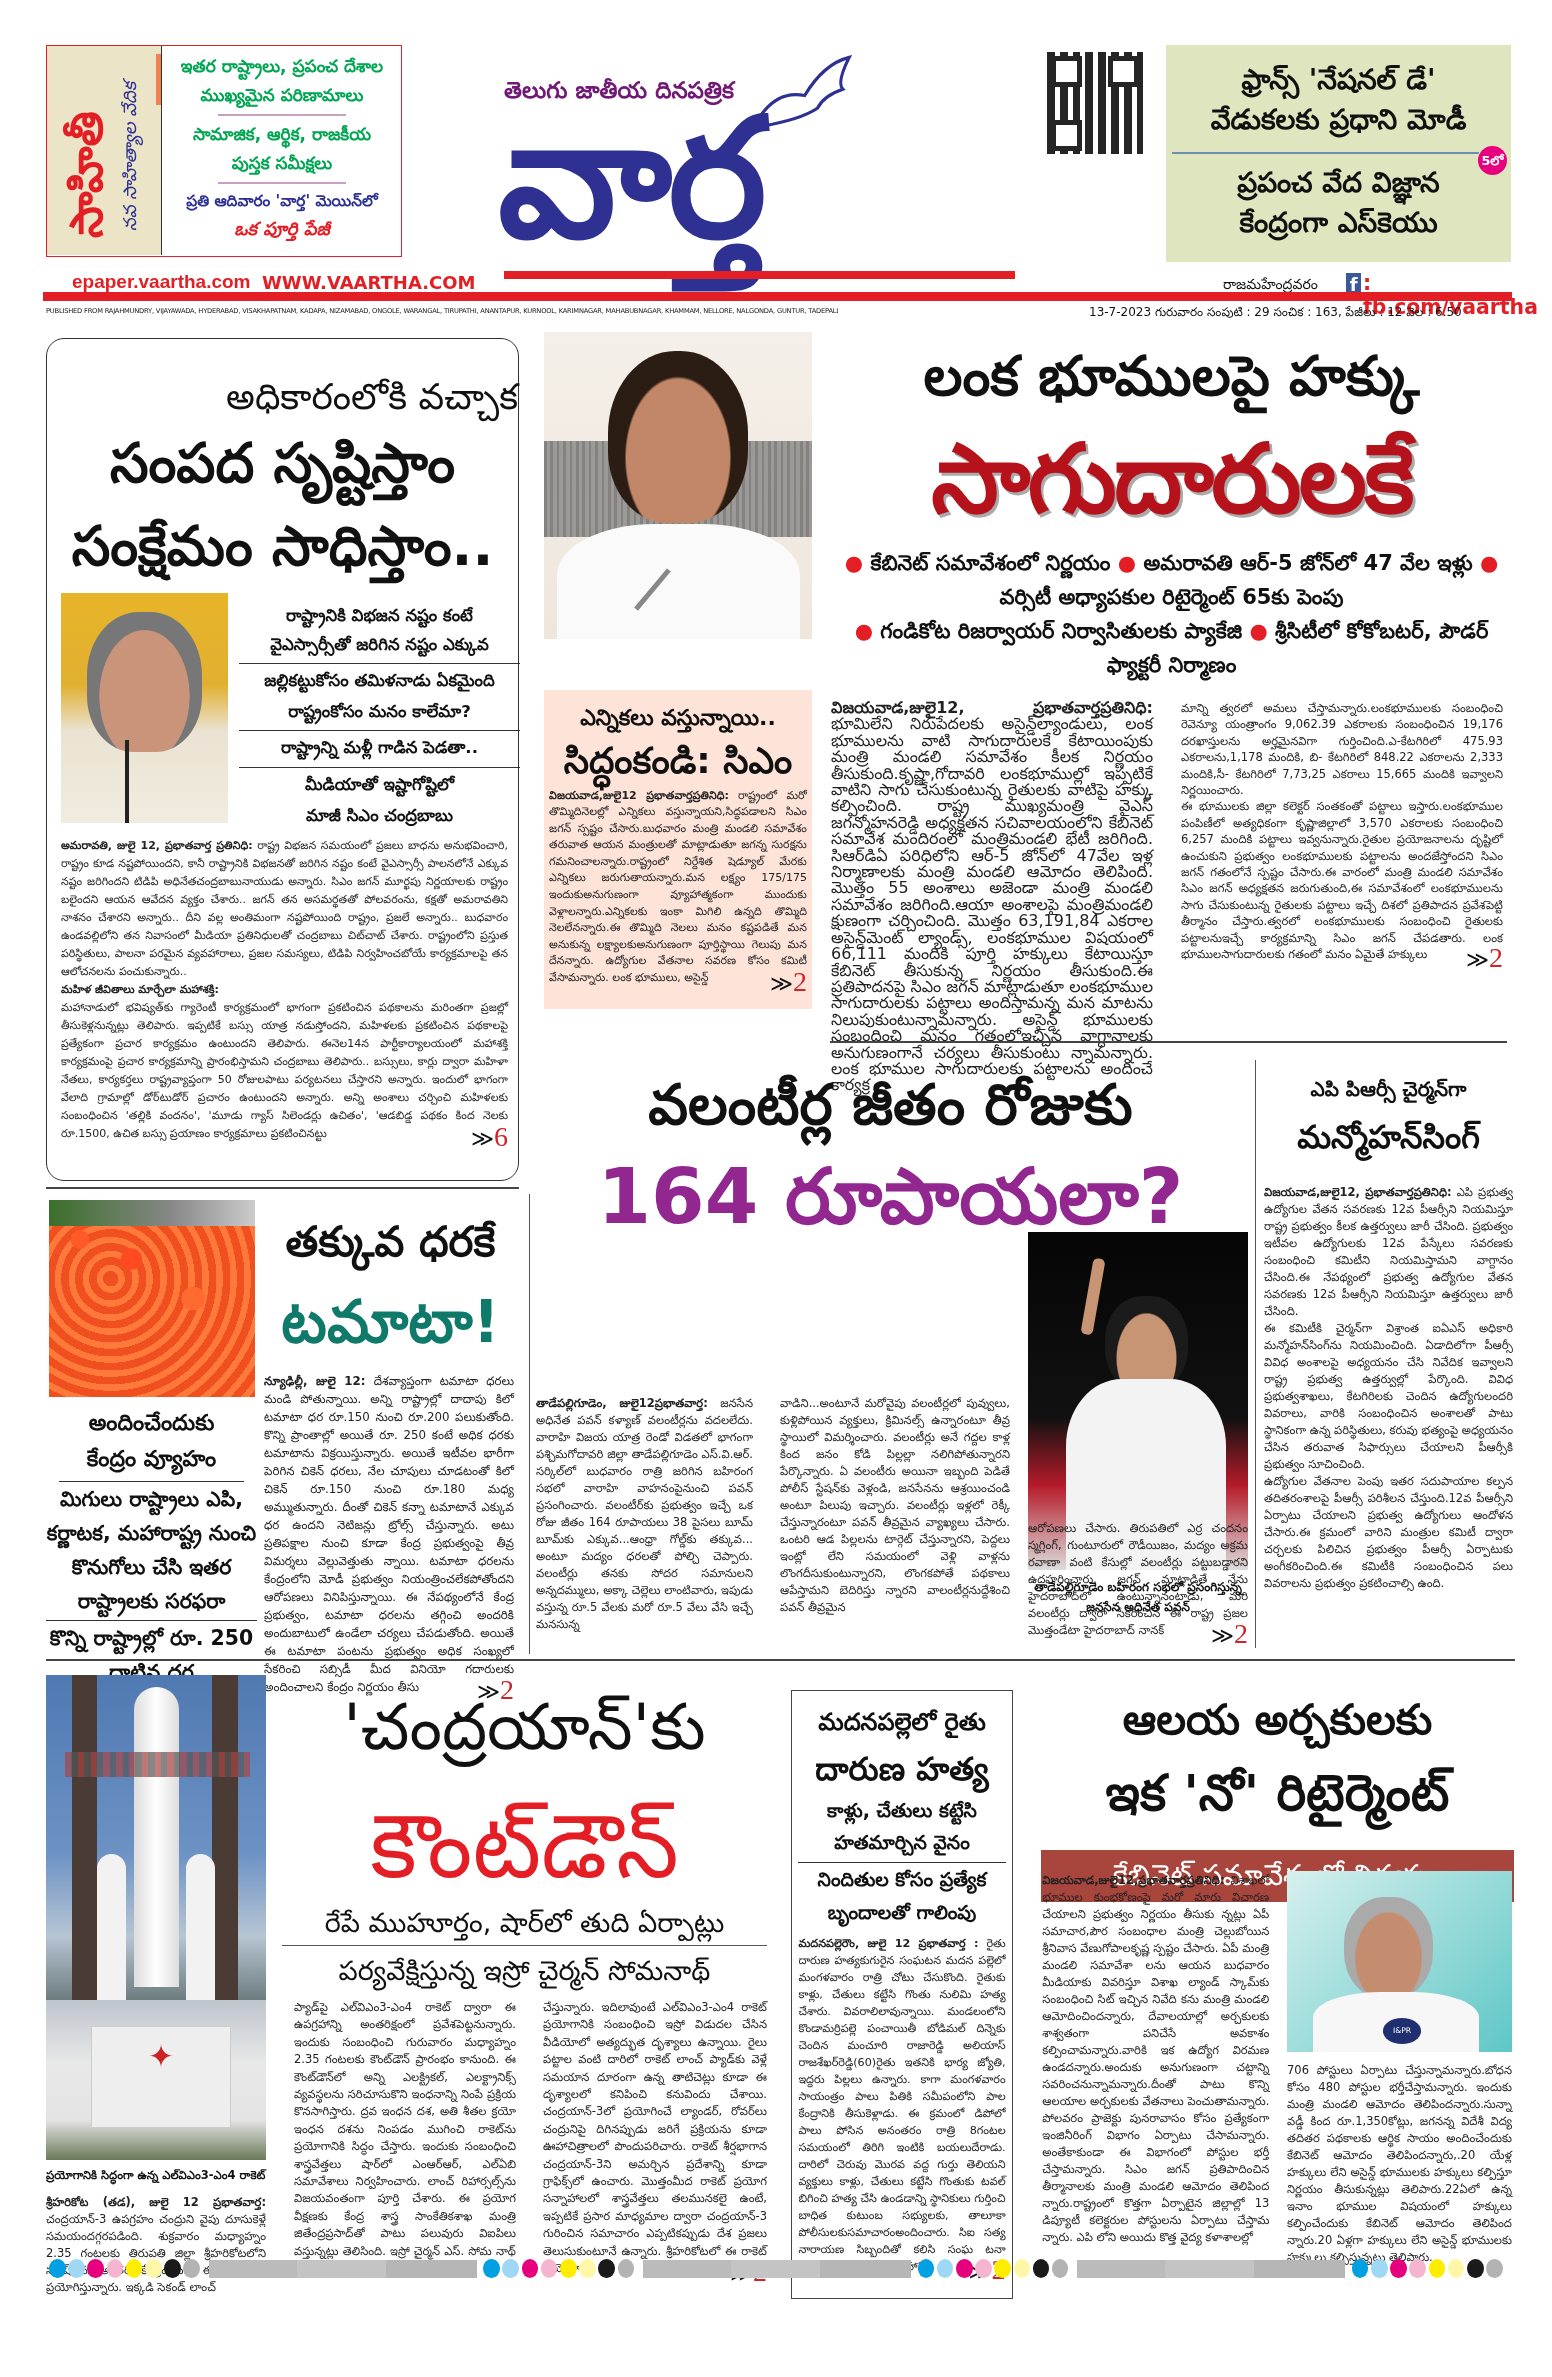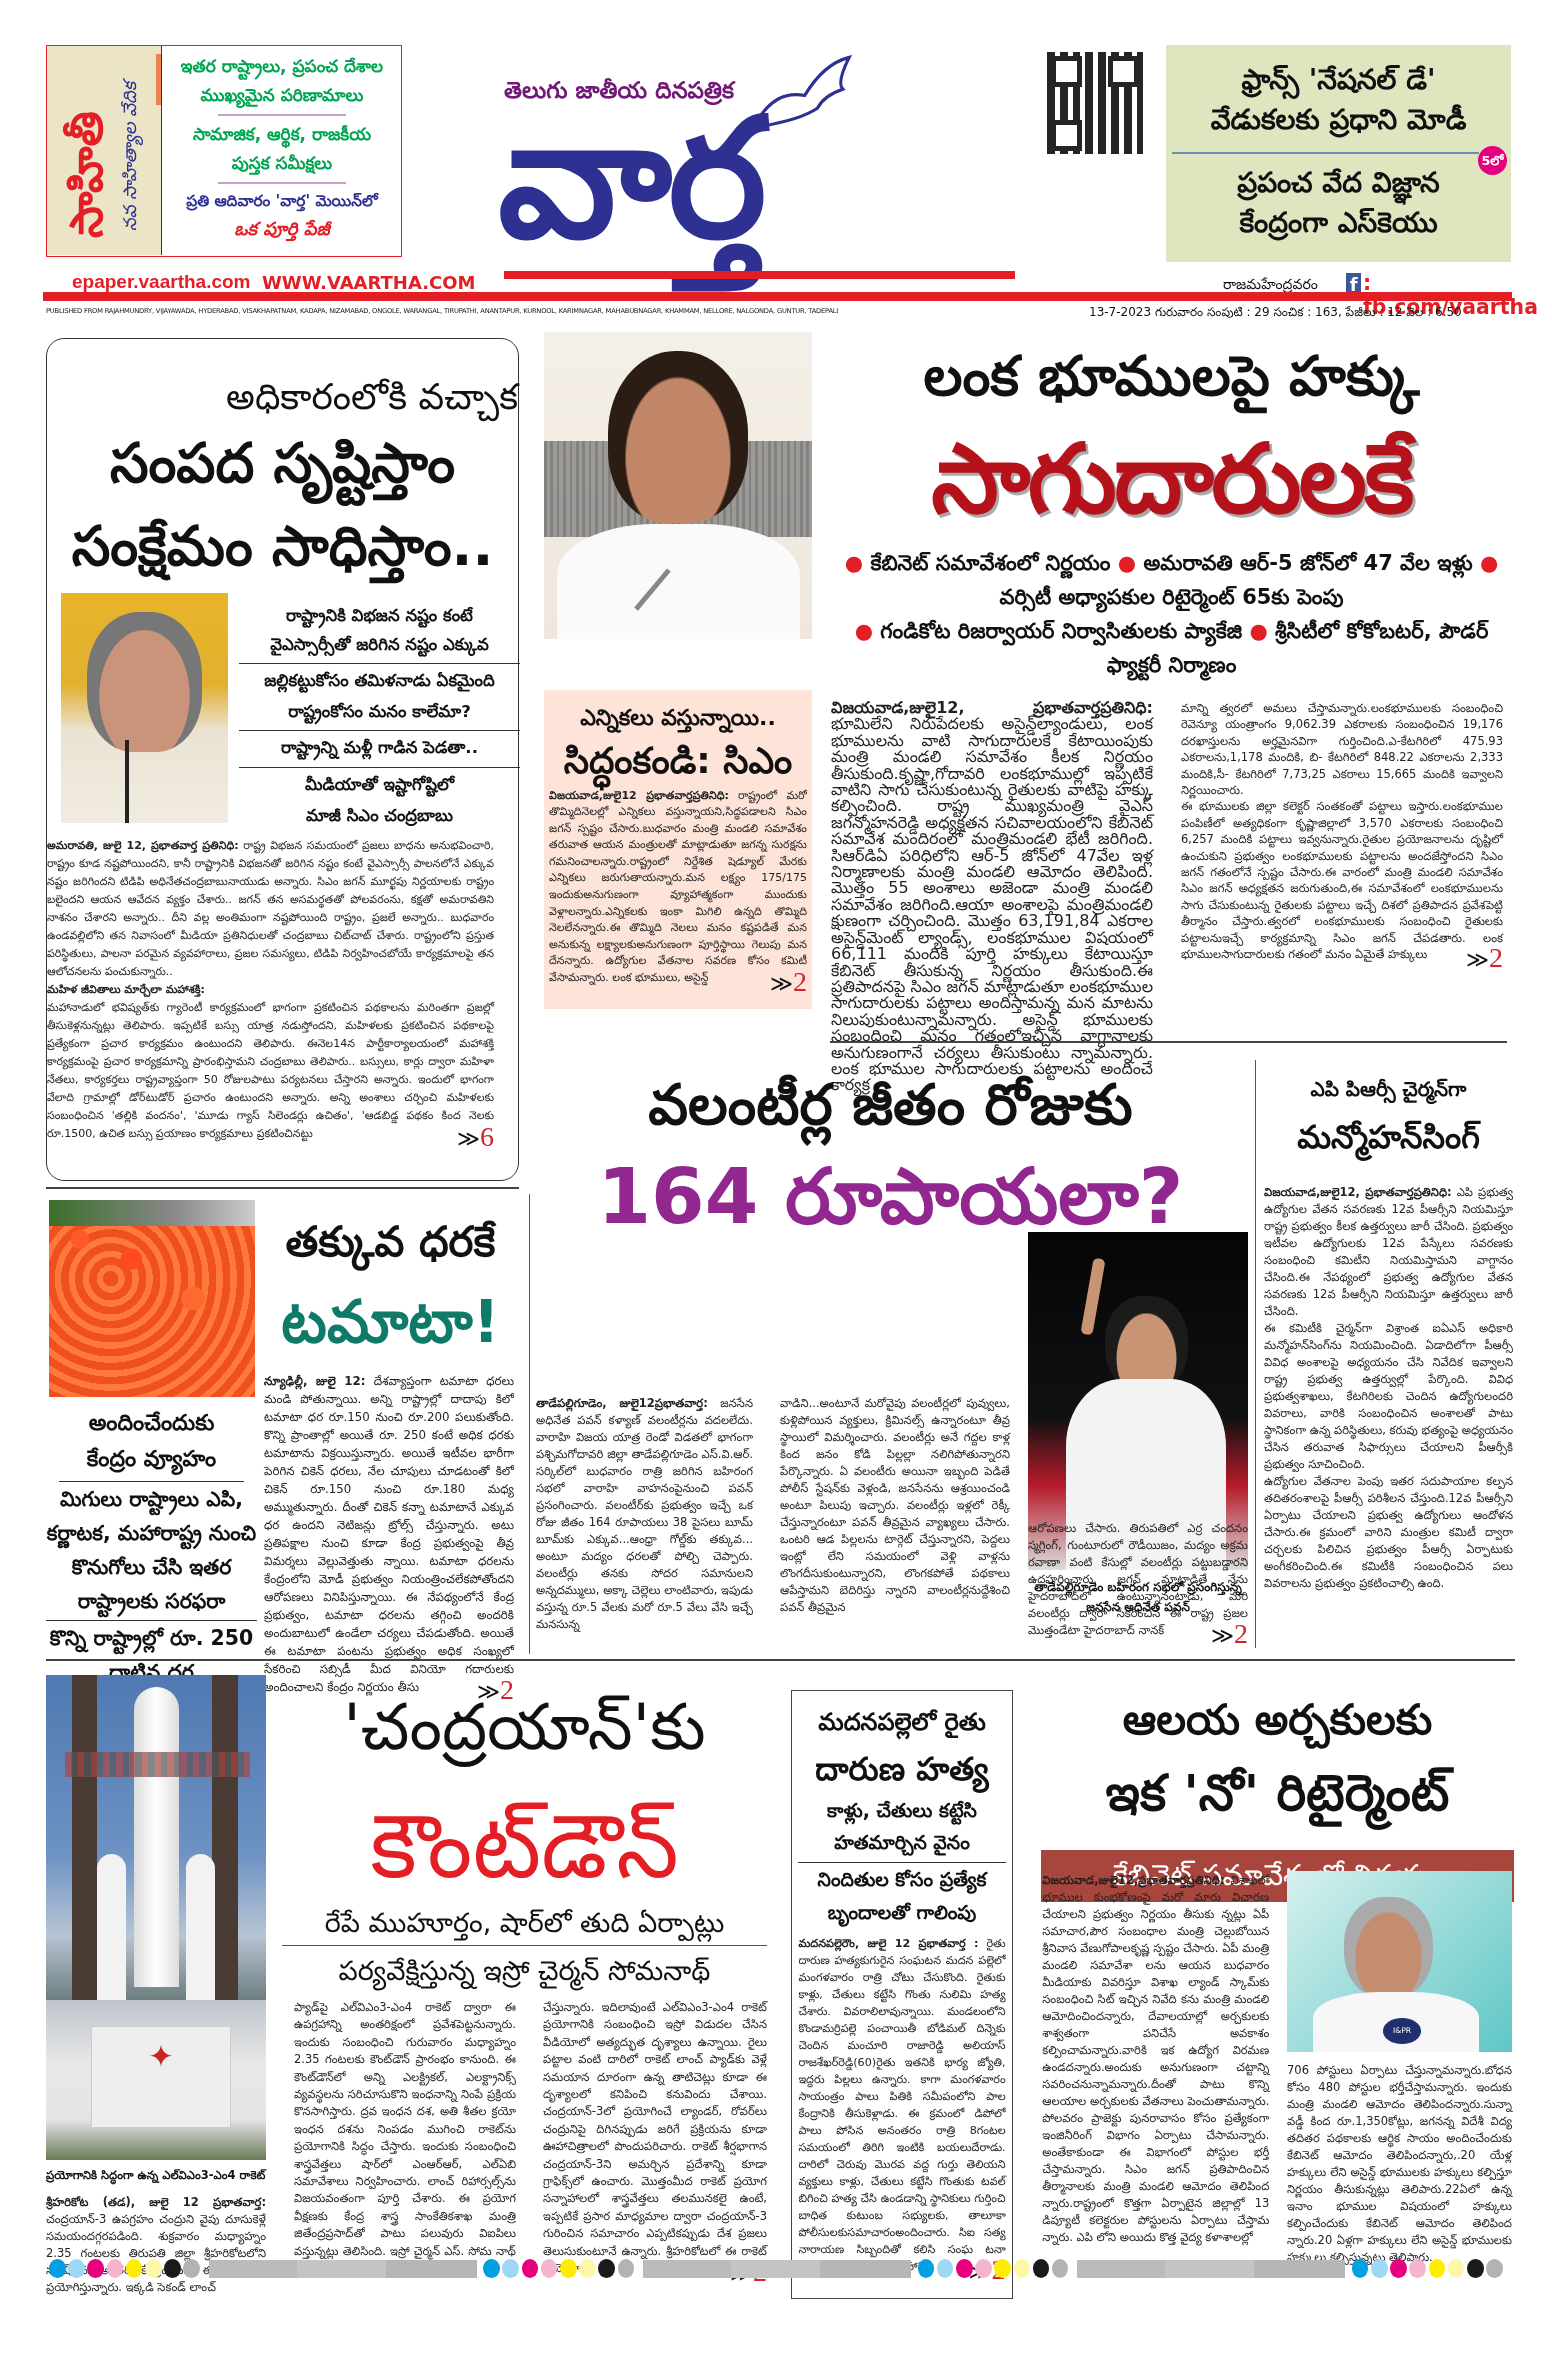--- a/index.html
+++ b/index.html
@@ -83,21 +83,21 @@
   </div>
   <div class="abs center" style="left:192px;top:262px;width:281px;">
     <div style="font-size:16.6px;font-weight:bold;line-height:29px;">రాష్ట్రానికి విభజన నష్టం కంటే</div>
     <div style="font-size:16.6px;font-weight:bold;line-height:29px;border-bottom:1.3px solid #333;padding-bottom:3.8px;">వైఎస్సార్సీతో జరిగిన నష్టం ఎక్కువ</div>
     <div style="font-size:16.6px;font-weight:bold;line-height:33px;">జల్లికట్టుకోసం తమిళనాడు ఏకమైంది</div>
     <div style="font-size:16.6px;font-weight:bold;line-height:29px;border-bottom:1.3px solid #333;padding-bottom:3.8px;">రాష్ట్రంకోసం మనం కాలేమా?</div>
     <div style="font-size:16.6px;font-weight:bold;line-height:33px;border-bottom:1.3px solid #333;padding-bottom:3.8px;">రాష్ట్రాన్ని మళ్లీ గాడిన పెడతా..</div>
     <div style="font-size:16.6px;font-weight:bold;line-height:33px;">మీడియాతో ఇష్టాగోష్టిలో</div>
     <div style="font-size:16.6px;font-weight:bold;line-height:29px;">మాజీ సిఎం చంద్రబాబు</div>
   </div>
-  <div class="abs body-text" style="left:0;top:498px;width:447px;font-size:11px;line-height:18px;">
+  <div class="abs body-text" style="left:14px;top:498px;width:447px;font-size:11px;line-height:18px;">
     <b>అమరావతి, జులై 12, ప్రభాతవార్త ప్రతినిధి:</b>
     <span>రాష్ట్ర విభజన సమయంలో ప్రజలు బాధను అనుభవించారి, రాష్ట్రం కూడ నష్టపోయిందని, కానీ రాష్ట్రానికి విభజనతో జరిగిన నష్టం కంటే వైఎస్సార్సీ పాలనలోనే ఎక్కువ నష్టం జరిగిందని టిడిపి అధినేతచంద్రబాబునాయుడు అన్నారు. సిఎం జగన్ మూర్ఖపు నిర్ణయాలకు రాష్ట్రం బలైందని ఆయన ఆవేదన వ్యక్తం చేశారు.. జగన్ తన అసమర్థతతో పోలవరంను, కక్షతో అమరావతిని నాశనం చేశారని అన్నారు.. దీని వల్ల అంతిమంగా నష్టపోయింది రాష్ట్రం, ప్రజలే అన్నారు.. బుధవారం ఉండవల్లిలోని తన నివాసంలో మీడియా ప్రతినిధులతో చంద్రబాబు చిట్‌చాట్ చేశారు. రాష్ట్రంలోని ప్రస్తుత పరిస్థితులు, పాలనా పరమైన వ్యవహారాలు, ప్రజల సమస్యలు, టిడిపి నిర్వహించబోయే కార్యక్రమాలపై తన ఆలోచనలను పంచుకున్నారు..</span><br>
     <b>మహిళ జీవితాలు మార్చేలా మహాశక్తి:</b><br>
     <span>మహానాడులో భవిష్యత్‌కు గ్యారెంటీ కార్యక్రమంలో భాగంగా ప్రకటించిన పథకాలను మరింతగా ప్రజల్లో తీసుకెళ్లనున్నట్లు తెలిపారు. ఇప్పటికే బస్సు యాత్ర నడుస్తోందని, మహిళలకు ప్రకటించిన పథకాలపై ప్రత్యేకంగా ప్రచార కార్యక్రమం ఉంటుందని తెలిపారు. ఈనెల14న పార్టీకార్యాలయంలో మహాశక్తి కార్యక్రమంపై ప్రచార కార్యక్రమాన్ని ప్రారంభిస్తామని చంద్రబాబు తెలిపారు.. బస్సులు, కార్లు ద్వారా మహిళా నేతలు, కార్యకర్తలు రాష్ట్రవ్యాప్తంగా 50 రోజులపాటు పర్యటనలు చేస్తారని అన్నారు. ఇందులో భాగంగా వేలాది గ్రామాల్లో డోర్‌టుడోర్ ప్రచారం ఉంటుందని అన్నారు. అన్ని అంశాలు చర్చించి మహిళలకు సంబంధించిన 'తల్లికి వందనం', 'మూడు గ్యాస్ సిలెండర్లు ఉచితం', 'ఆడబిడ్డ పథకం కింద నెలకు రూ.1500, ఉచిత బస్సు ప్రయాణం కార్యక్రమాలు ప్రకటించినట్టు</span>
     <span class="jump"><span class="arr">≫</span><span>6</span></span>
   </div>
 </div>
 
 <div class="photo" style="left:544px;top:332px;width:268px;height:307px;background:linear-gradient(180deg,#f4efe8 0%,#efe7de 100%);">
   <div class="abs" style="left:0;top:109px;width:268px;height:96px;background:repeating-linear-gradient(90deg,#555 0 2.6px,#777 2.6px 6.4px);opacity:0.7;"></div>

